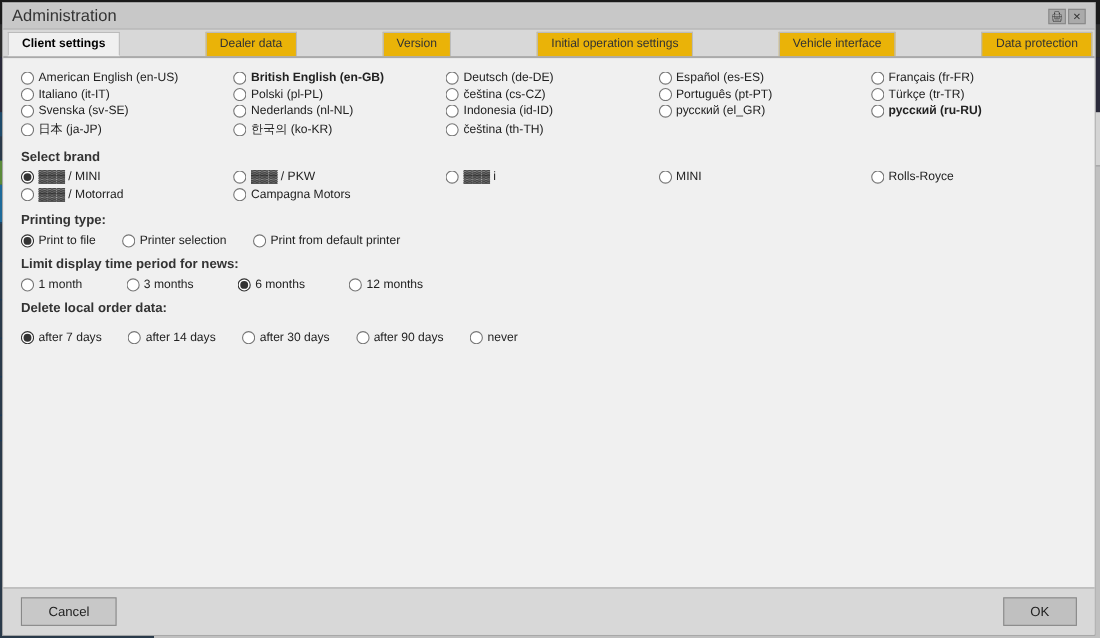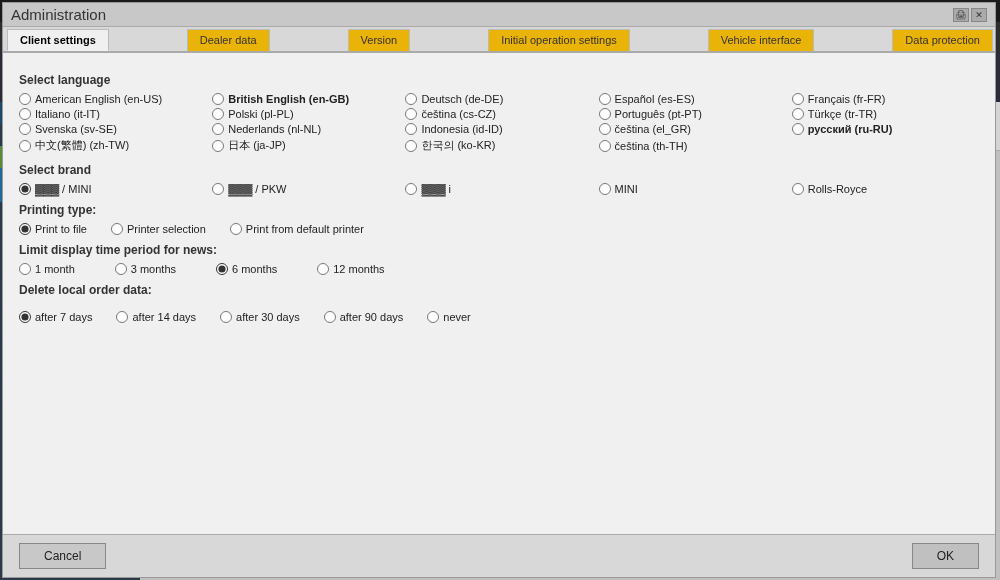--- a/index.html
+++ b/index.html
@@ -149,21 +149,20 @@
           <div class="tab active">Client settings</div>
           <div class="tab">Dealer data</div>
           <div class="tab">Version</div>
           <div class="tab">Initial operation settings</div>
           <div class="tab">Vehicle interface</div>
           <div class="tab">Data protection</div>
         </div>
 
         <div class="dialog-content">
 
-          <div class="section-title">Select language</div>
           <div style="display:grid;grid-template-columns:repeat(5,1fr);gap:3px 6px;margin-bottom:10px;">
             <label class="radio-item">
                 <input type="radio" name="lang" class="radio-input" style="">
                 <span>American English (en-US)</span>
               </label>
             <label class="radio-item">
                 <input type="radio" name="lang" class="radio-input" style="">
                 <span style="font-weight:bold;">British English (en-GB)</span>
               </label>
             <label class="radio-item">
@@ -205,29 +204,25 @@
             <label class="radio-item">
                 <input type="radio" name="lang" class="radio-input" style="">
                 <span>Nederlands (nl-NL)</span>
               </label>
             <label class="radio-item">
                 <input type="radio" name="lang" class="radio-input" style="">
                 <span>Indonesia (id-ID)</span>
               </label>
             <label class="radio-item">
                 <input type="radio" name="lang" class="radio-input" style="">
-                <span>čeština (el_GR)</span>
+                <span>русский (el_GR)</span>
               </label>
             <label class="radio-item">
                 <input type="radio" name="lang" class="radio-input" style="">
                 <span style="font-weight:bold;">русский (ru-RU)</span>
-              </label>
-            <label class="radio-item">
-                <input type="radio" name="lang" class="radio-input" style="">
-                <span>中文(繁體) (zh-TW)</span>
               </label>
             <label class="radio-item">
                 <input type="radio" name="lang" class="radio-input" style="">
                 <span>日本 (ja-JP)</span>
               </label>
             <label class="radio-item">
                 <input type="radio" name="lang" class="radio-input" style="">
                 <span>한국의 (ko-KR)</span>
               </label>
             <label class="radio-item">
@@ -250,20 +245,30 @@
                 <input type="radio" name="brand" class="radio-input" style="">
                 <span>▓▓▓ i</span>
               </label>
             <label class="radio-item">
                 <input type="radio" name="brand" class="radio-input" style="">
                 <span>MINI</span>
               </label>
             <label class="radio-item">
                 <input type="radio" name="brand" class="radio-input" style="">
                 <span>Rolls-Royce</span>
+              </label>
+          </div>
+          <div style="display:grid;grid-template-columns:repeat(5,1fr);gap:3px 6px;margin-bottom:10px;">
+            <label class="radio-item">
+                <input type="radio" name="brand" class="radio-input" style="">
+                <span>▓▓▓ / Motorrad</span>
+              </label>
+            <label class="radio-item">
+                <input type="radio" name="brand" class="radio-input" style="">
+                <span>Campagna Motors</span>
               </label>
           </div>
 
           <div class="section-title">Printing type:</div>
           <div class="print-row">
             <label class="radio-item">
                 <input type="radio" name="print" class="radio-input" checked="" style="">
                 <span>Print to file</span>
               </label>
             <label class="radio-item">

